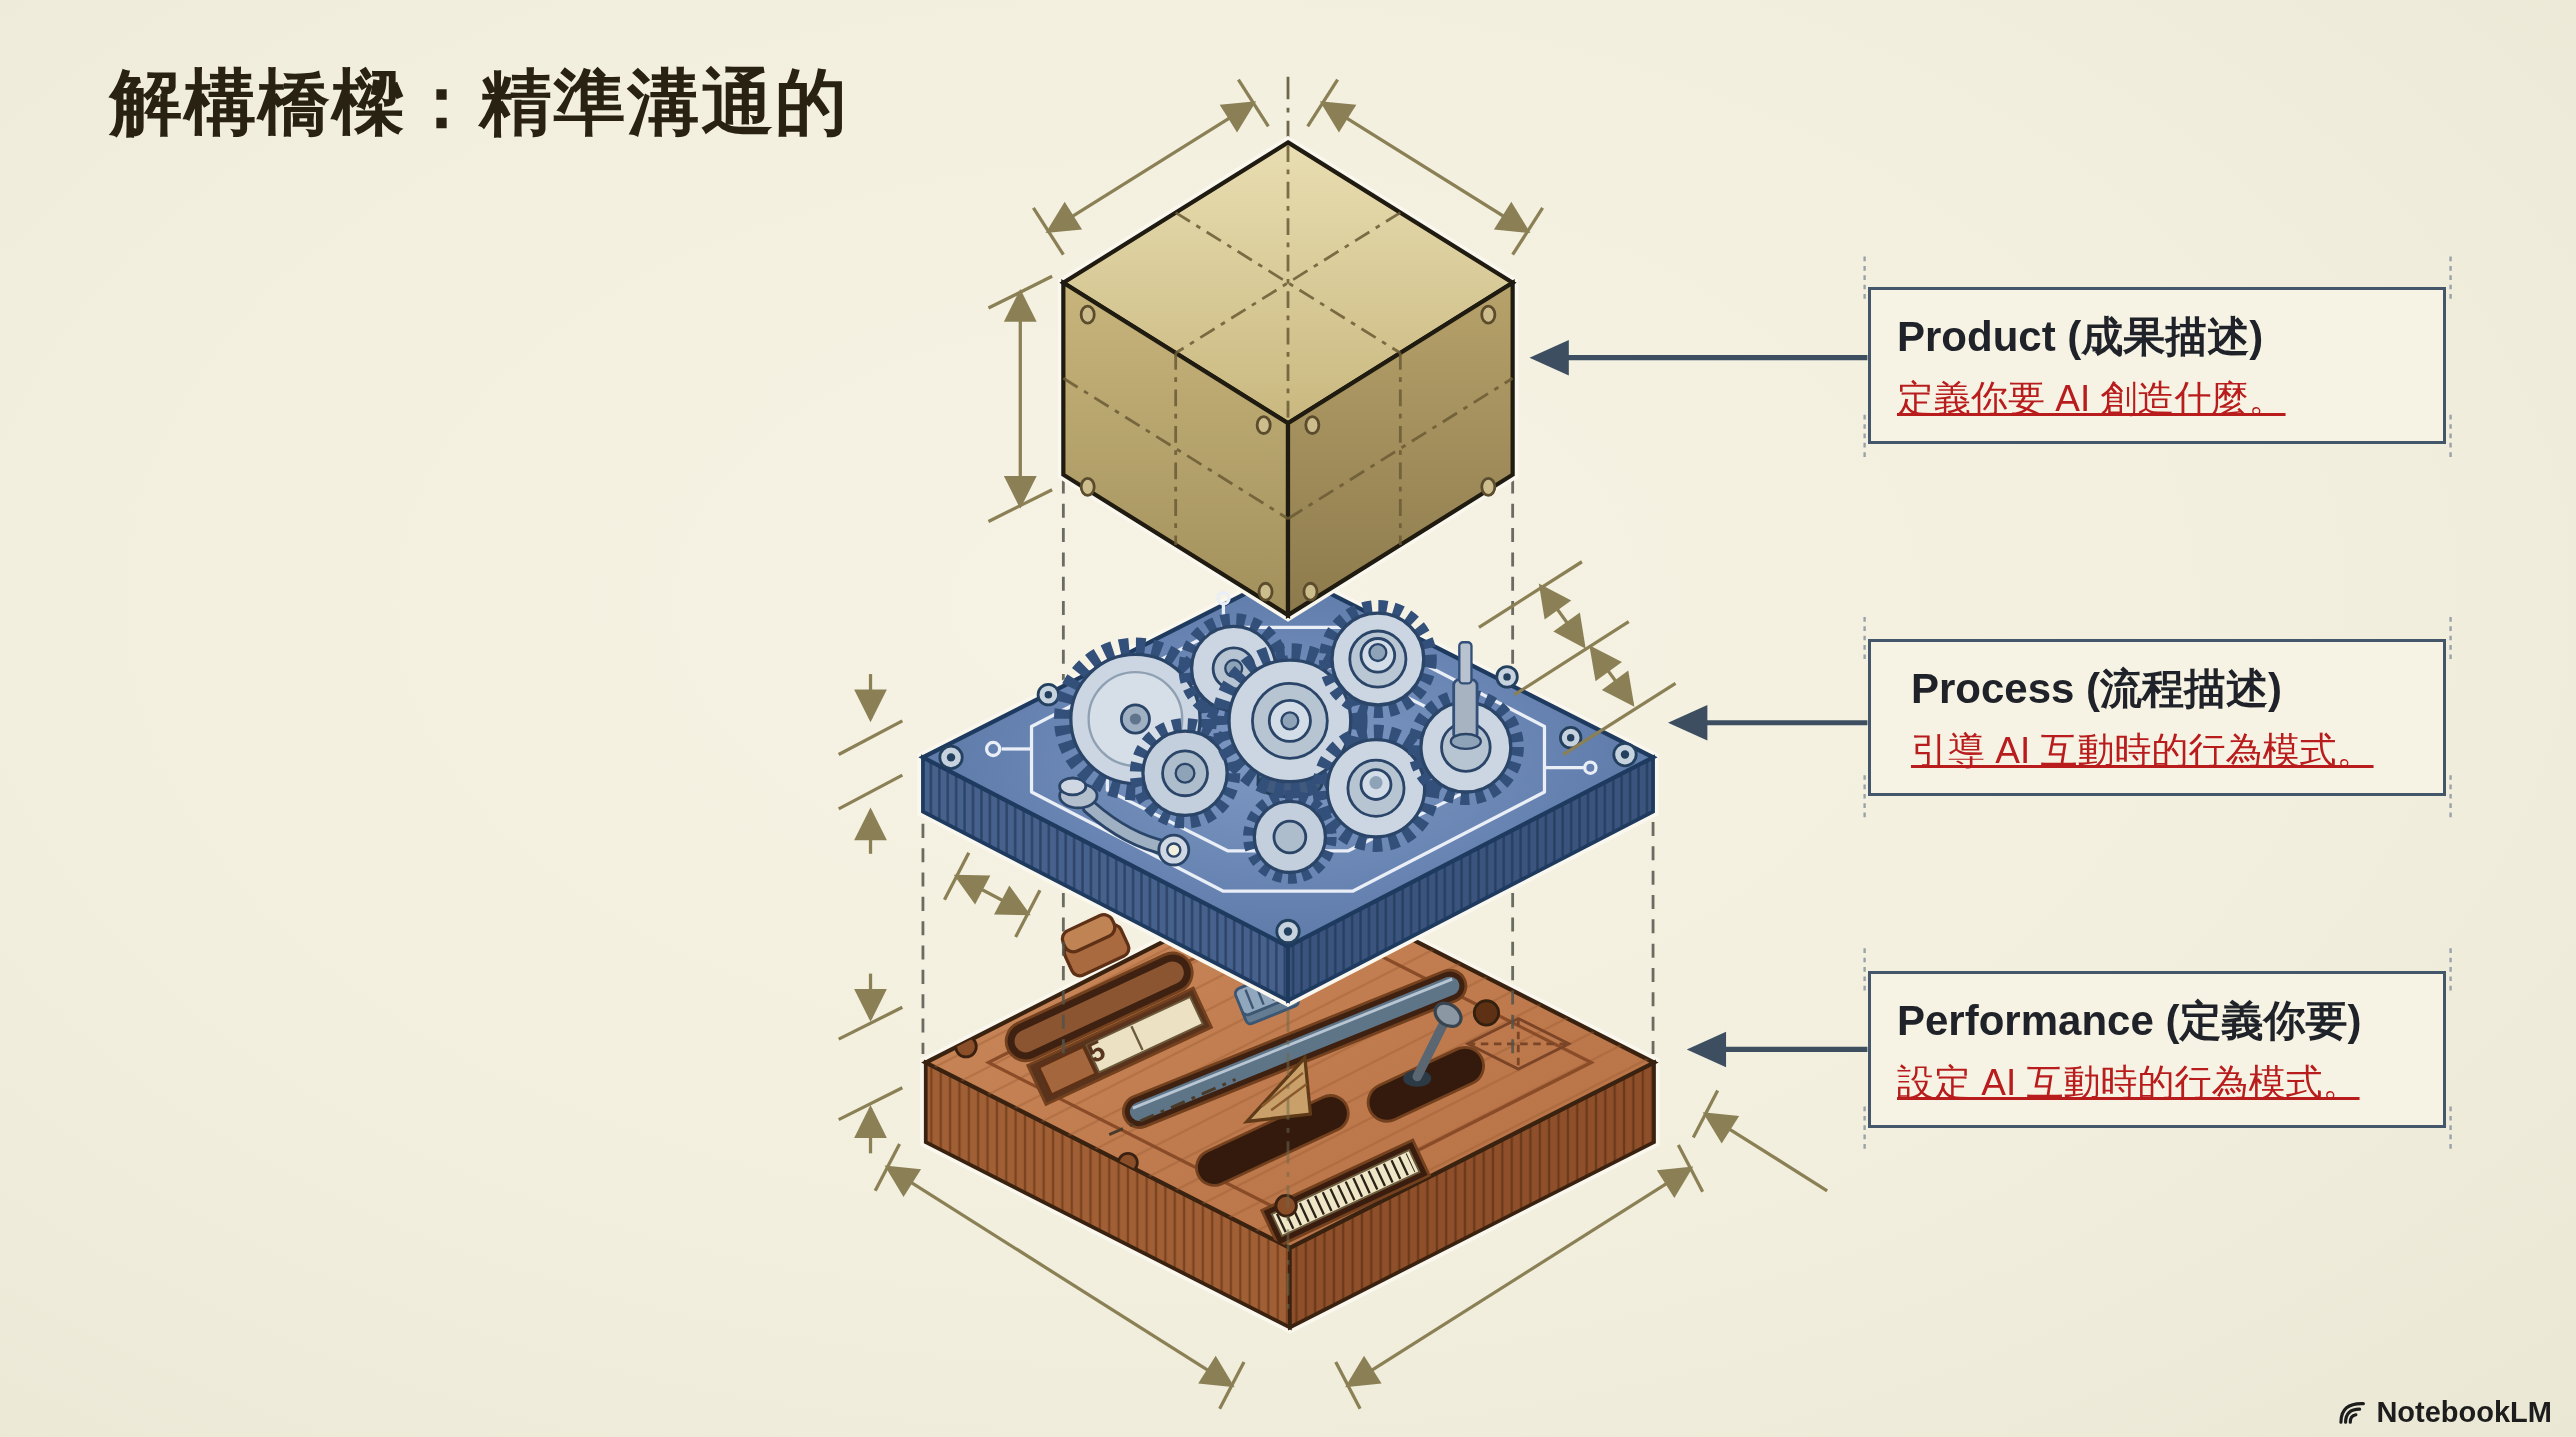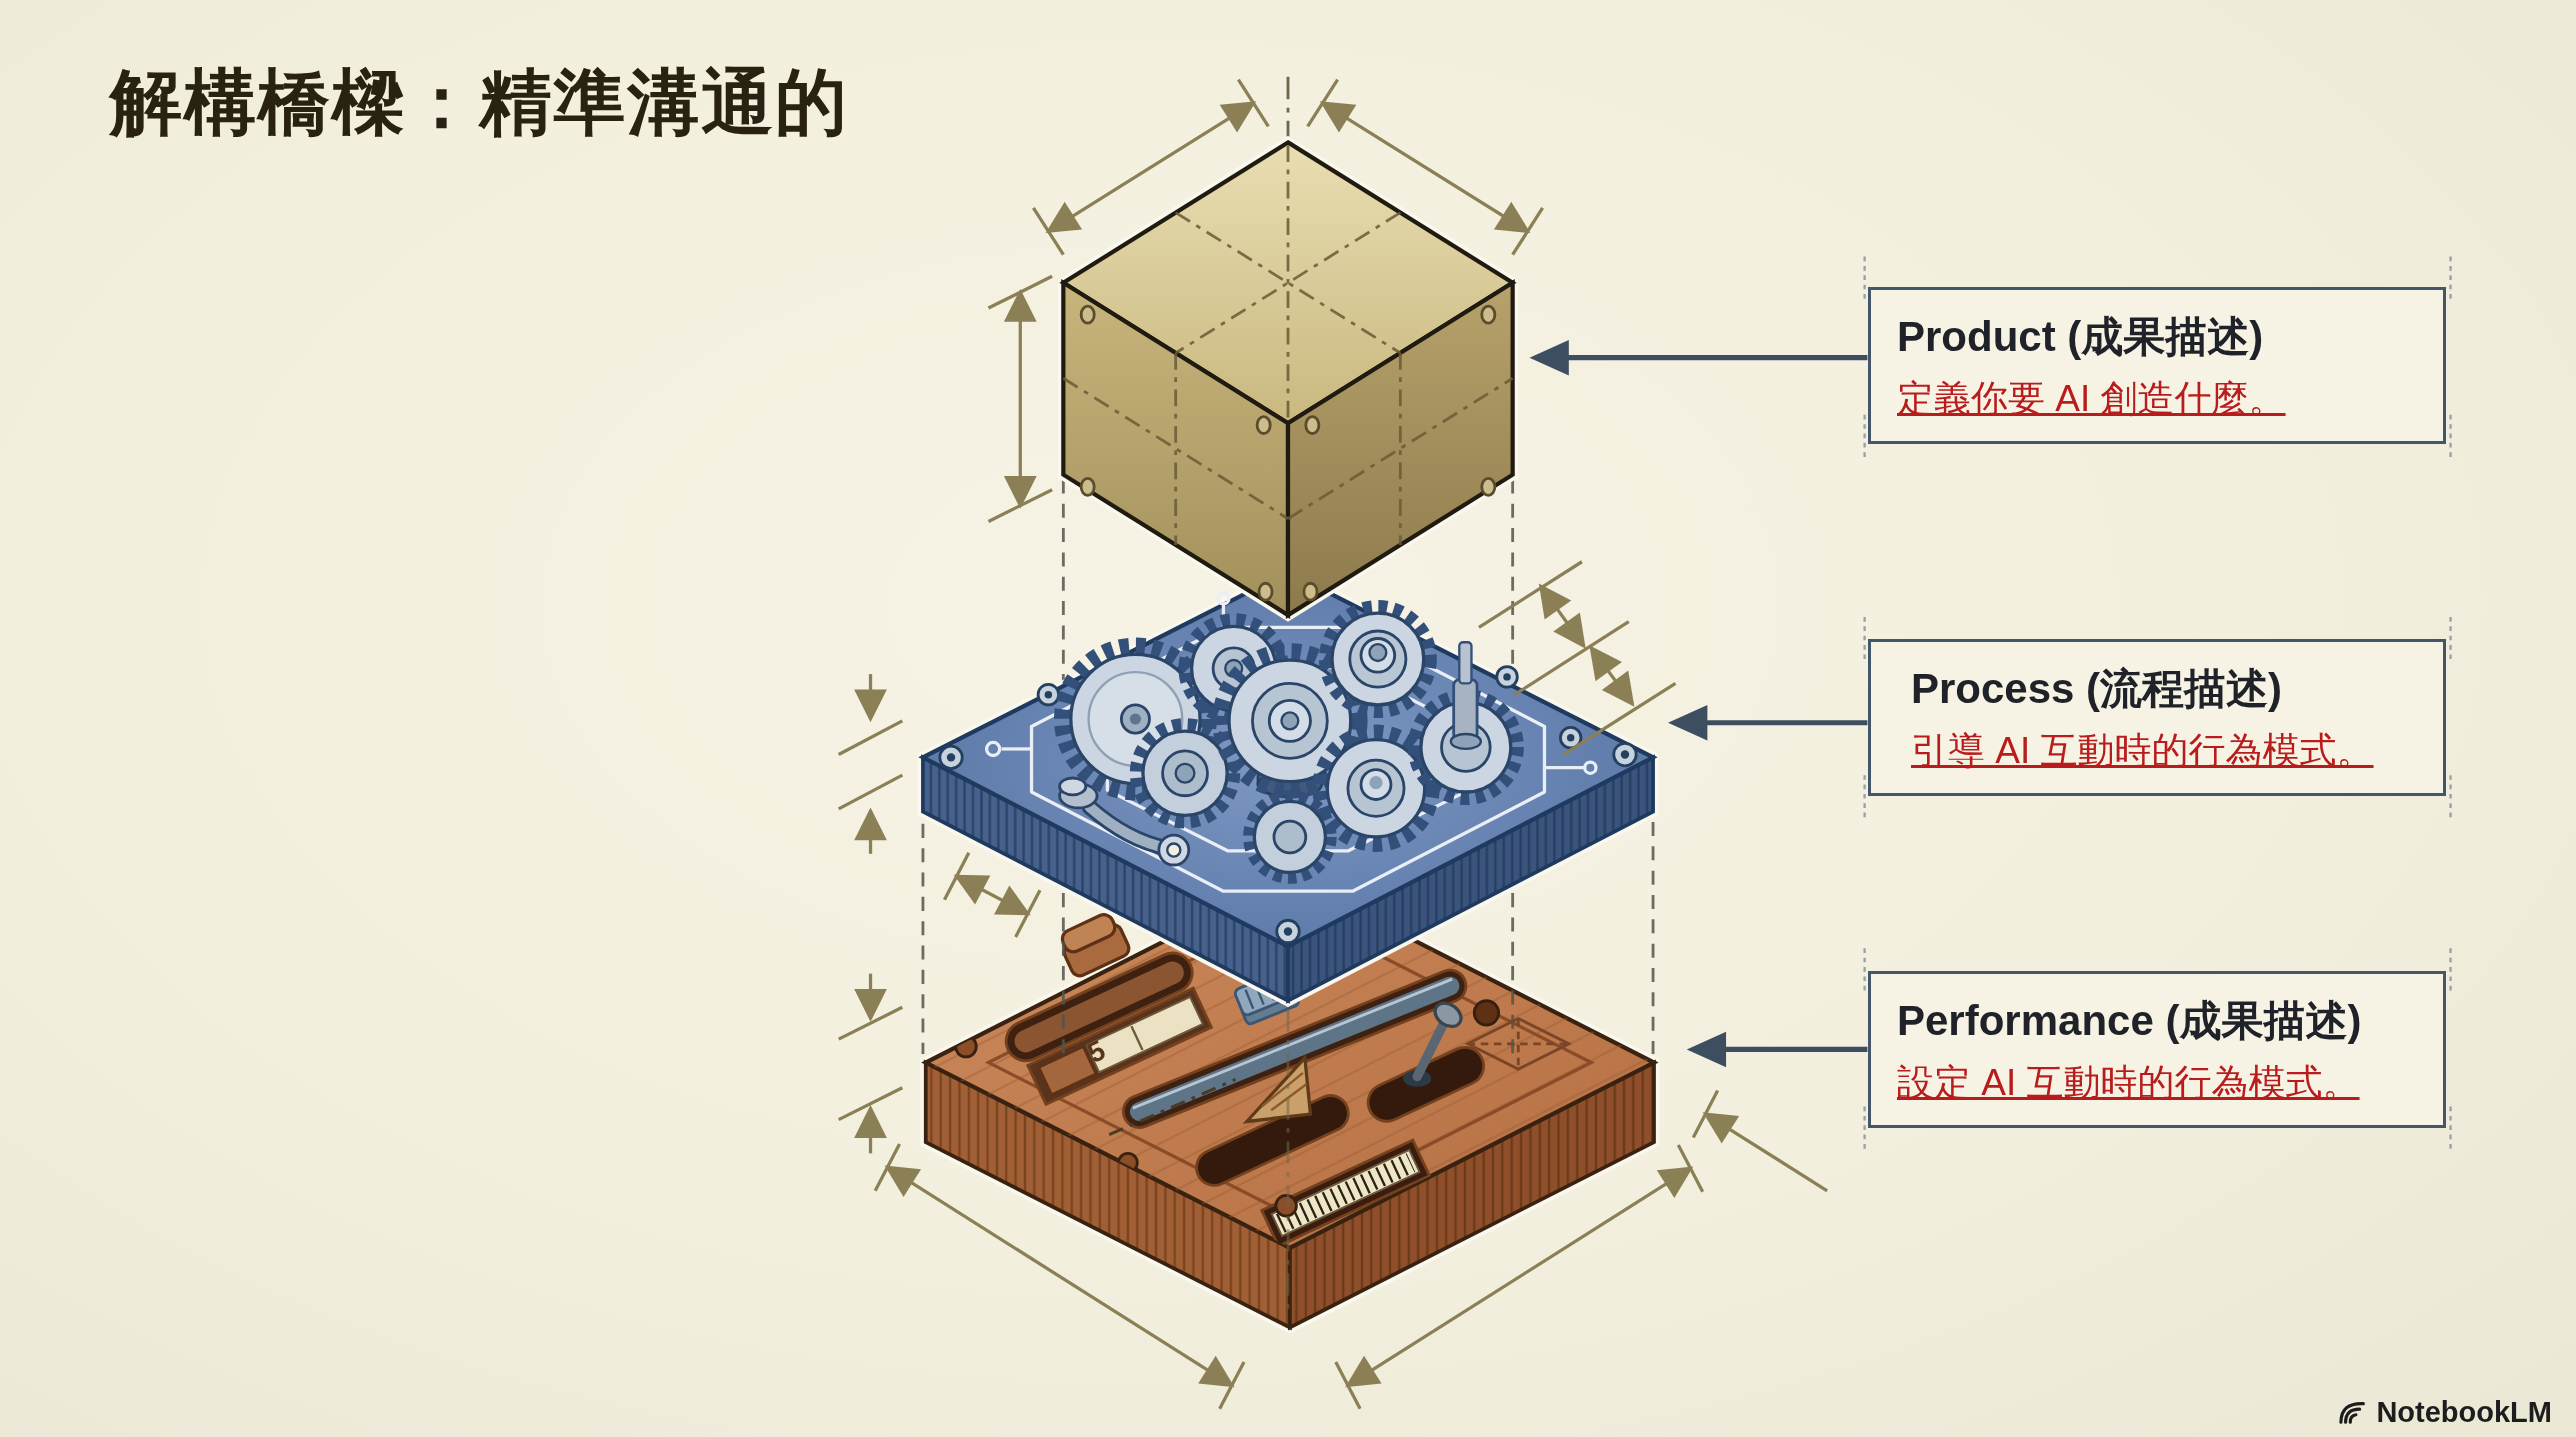--- a/index.html
+++ b/index.html
@@ -411,21 +411,21 @@
   <h3>Product (成果描述)</h3>
   <p>定義你要 AI 創造什麼。</p>
 </div>
 
 <div class="callout callout-process">
   <h3>Process (流程描述)</h3>
   <p>引導 AI 互動時的行為模式。</p>
 </div>
 
 <div class="callout callout-performance">
-  <h3>Performance (成果描述)</h3>
+  <h3>Performance (定義你要)</h3>
   <p>設定 AI 互動時的行為模式。</p>
 </div>
 
 <div class="watermark">
   <svg width="32" height="28" viewBox="0 0 34 30">
     <g stroke="#1d1d1d" fill="none" stroke-width="3.4" stroke-linecap="round">
       <path d="M3 26 Q3 5 27 6"></path>
       <path d="M8 26 Q8 12 23 12"></path>
       <path d="M13 26 Q13 19 19 18"></path>
     </g>

